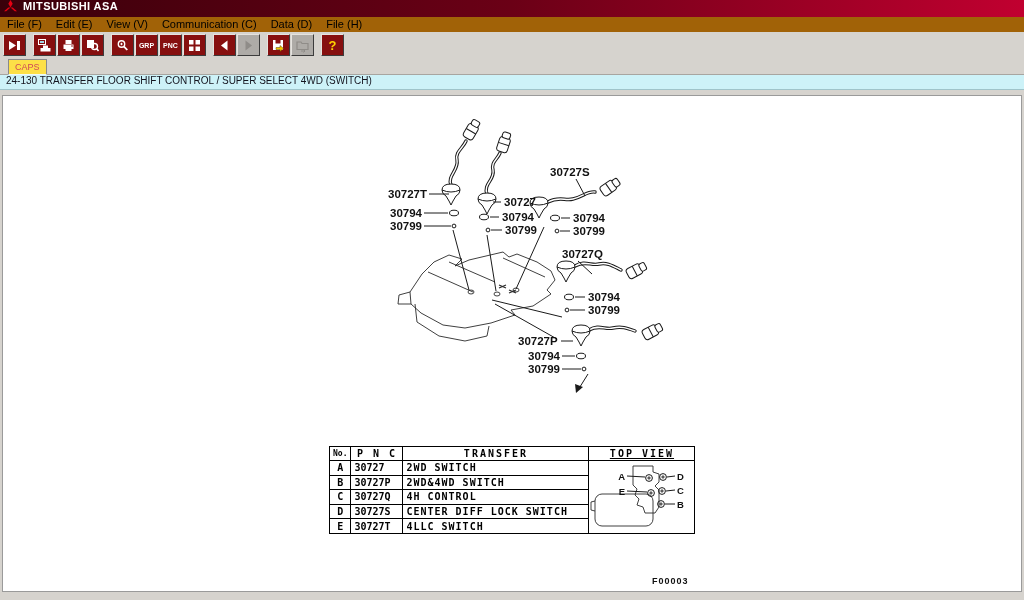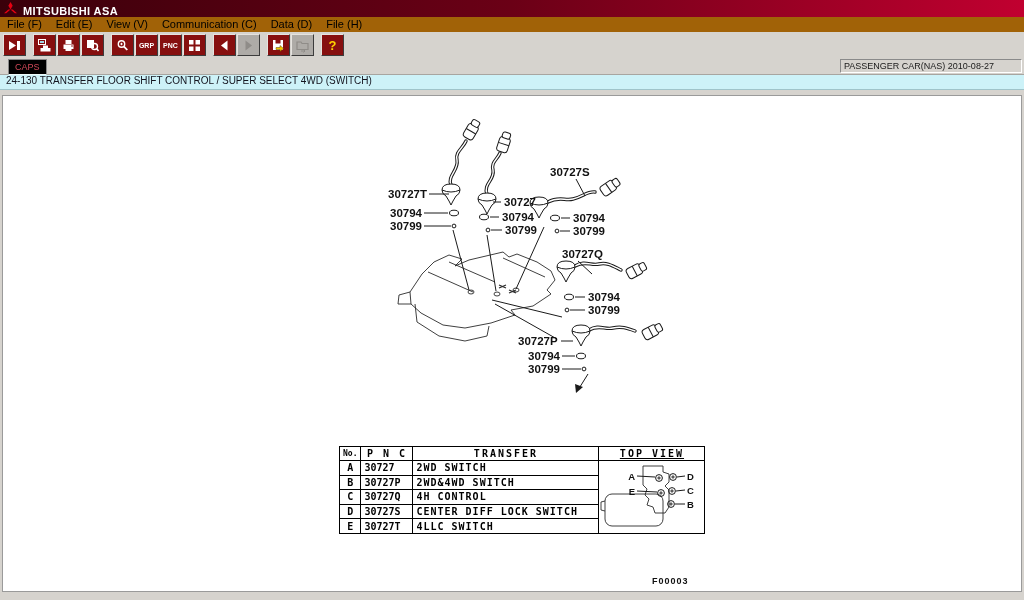--- a/index.html
+++ b/index.html
@@ -1,21 +1,21 @@
 <!DOCTYPE html>
 <html><head>
 <meta charset="utf-8">
 <style>
   * { margin:0; padding:0; box-sizing:border-box; }
   html,body { width:1024px; height:600px; overflow:hidden; background:#d6d3ce;
               font-family:"Liberation Sans", sans-serif; }
 
   
   .titlebar { height:17px; background:linear-gradient(to right,#3a000a,#6b0016,#c10030);
-              display:flex; align-items:flex-end; padding-left:3px; }
+              display:flex; align-items:flex-start; padding-left:3px; }
   .titlebar .logo { width:15px; height:15px; display:block; }
   .titlebar .title { color:#ffffff; font-size:11px; font-weight:bold; margin-left:5px; letter-spacing:.4px; }
 
   
   .menubar { height:15px; background:#a16207; display:flex; align-items:center; font-size:11px; color:#000; }
   .menubar .mitem { padding:0 7px; height:15px; line-height:15px; cursor:default; }
 
   
   .toolbar { height:26px; background:#d6d3ce; display:flex; align-items:center; padding-left:3px; }
   .tbtn { width:23px; height:22px; background:#860f0f; border:1px solid;
@@ -23,37 +23,37 @@
           display:flex; align-items:center; justify-content:center; margin-right:1px; padding:0; cursor:pointer; }
   .tbtn.disabled { background:#aeaba7; cursor:default; }
   .tbtn svg { display:block; }
   .tbtn .ticon-text { color:#ffffff; font-size:7px; font-weight:bold; font-family:"Liberation Sans",sans-serif; }
   .tbtn .help-text { color:#ffd400; font-size:13px; font-weight:bold; }
   .tgap { width:6px; }
 
   
   .tabrow { height:17px; background:#d6d3ce; position:relative; border-bottom:1px solid #a8a5a0; }
   .tab-caps { position:absolute; left:8px; top:1px; height:16px; padding:0 6px;
-              background:#000000; border:1px solid #8a8a8a; border-bottom:1px solid #eefafa;
+              background:#fde047; border:1px solid #8a8a8a; border-bottom:1px solid #eefafa;
               color:#d04858; font-size:9px; line-height:14px; cursor:pointer; }
   .catalog-info { position:absolute; right:2px; top:1px; width:182px; height:14px;
                   background:#d6d3ce; border:1px solid; border-color:#8a8a8a #ffffff #ffffff #8a8a8a;
                   font-size:9px; line-height:12px; color:#1a1a1a; padding:0 3px; white-space:nowrap; overflow:hidden; }
 
   
   .infobar { height:15px; background:#cdf2f8; display:flex; align-items:flex-start;
              font-size:10px; color:#14141e; padding-left:6px; border-bottom:1px solid #9fc4ca; }
 
   
   .content { position:absolute; left:2px; top:95px; width:1020px; height:497px;
              background:#ffffff; border:1px solid #9a9a9a; }
   .content svg.main { position:absolute; left:0; top:0; }
 
   
-  .parts-table { position:absolute; left:336px; top:350px; border-collapse:collapse;
+  .parts-table { position:absolute; left:326px; top:350px; border-collapse:collapse;
                  font-family:"DejaVu Sans Mono", monospace; font-weight:bold; font-size:10px; color:#000;
                  background:#fff; }
   .parts-table th, .parts-table td { border:1px solid #000; padding:0 3px; height:13px;
                  line-height:13px; white-space:nowrap; text-align:left; }
   .parts-table th { text-align:center; }
   th.h-no  { width:16px; font-size:8px; letter-spacing:0; }
   th.h-pnc { width:52px; letter-spacing:2px; }
   th.h-func { width:186px; letter-spacing:2px; }
   th.h-top { width:106px; letter-spacing:2px;text-decoration:underline; }
   td.c-no { text-align:center; }
@@ -170,21 +170,20 @@
     </svg>
   </button>
   <span class="tgap"></span>
   <button class="tbtn">
     <span class="help-text">?</span>
   </button>
 </div>
 
 <div class="tabrow">
   <span class="tab-caps">CAPS</span>
-  <span class="catalog-info">PASSENGER CAR(NAS)  2010-08-27</span>
 </div>
 
 <div class="infobar">
   <span>24-130  TRANSFER FLOOR SHIFT CONTROL / SUPER SELECT 4WD (SWITCH)</span>
 </div>
 
 <div class="content">
 
   <svg class="main" width="1018" height="495" viewBox="0 0 1018 495">
 

